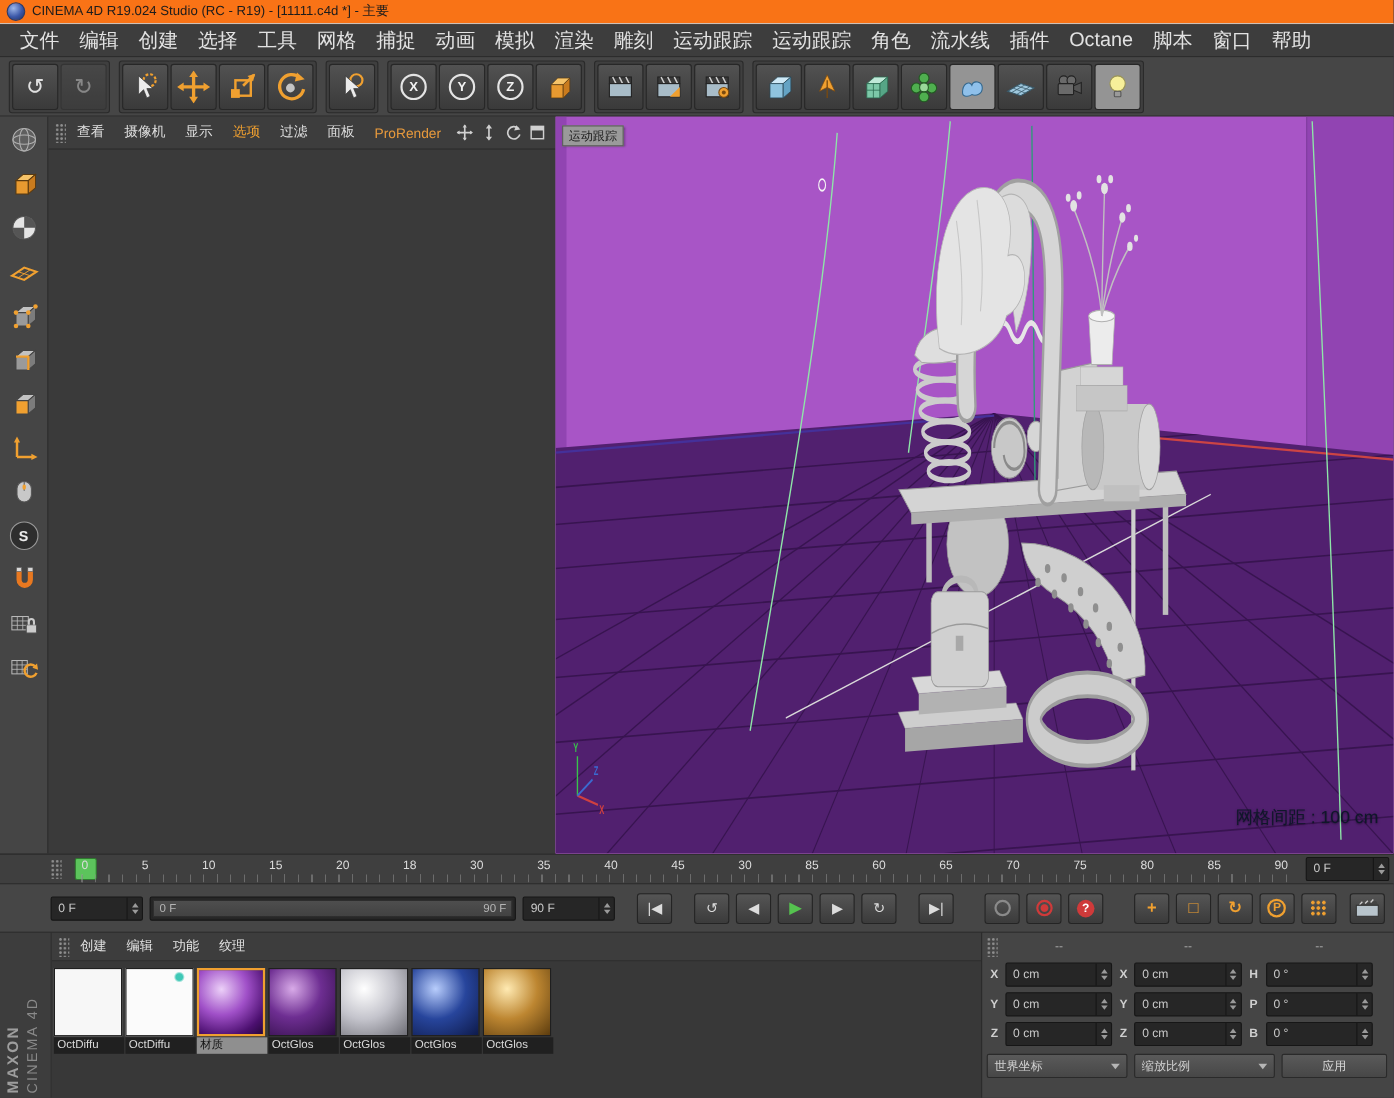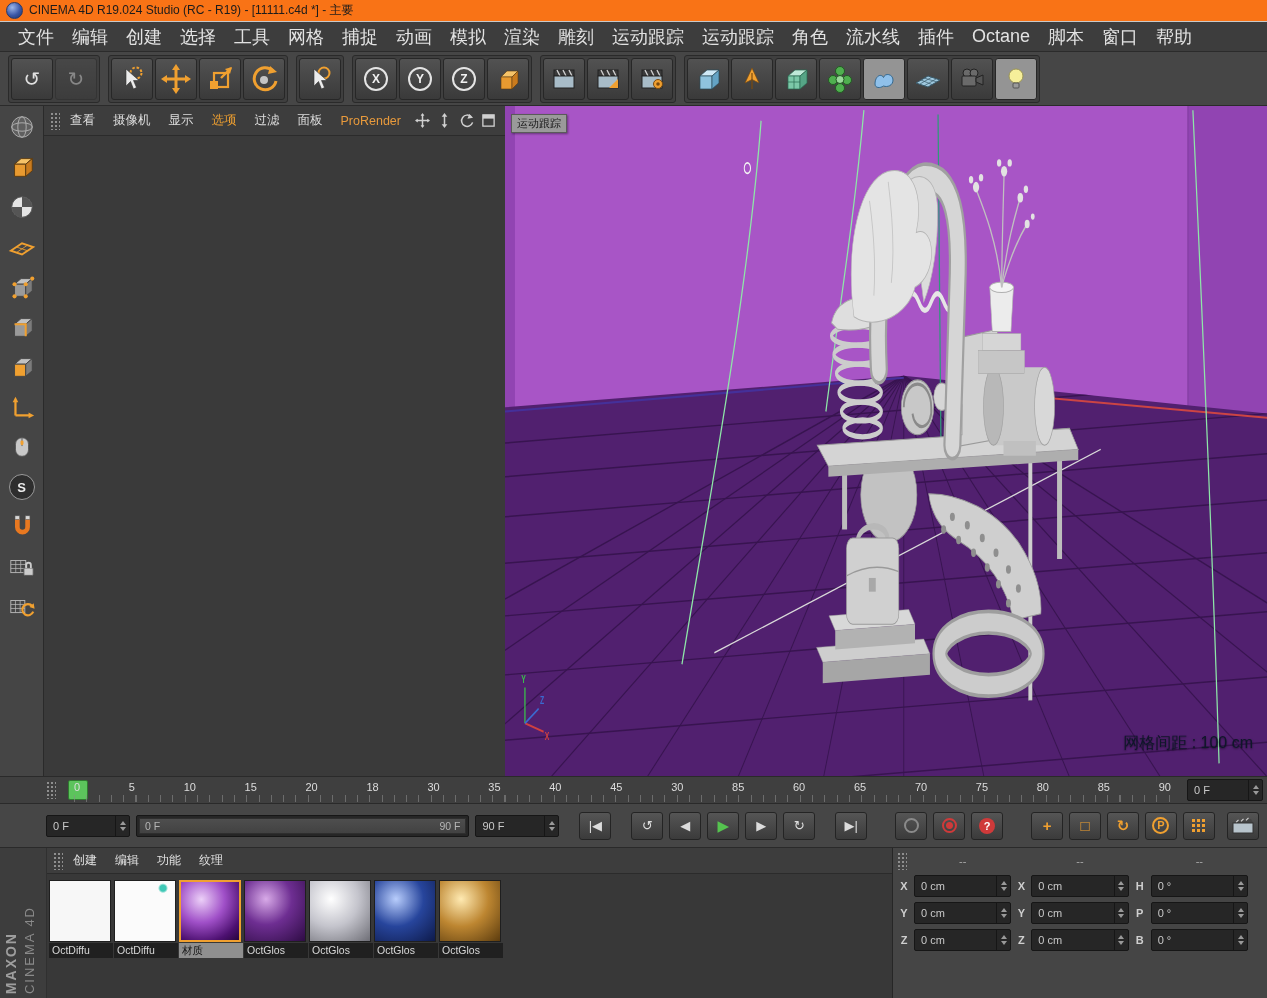--- a/index.html
+++ b/index.html
@@ -863,16 +863,27 @@
         <span class="c-lab">B</span>
         <div class="field">
             <span class="val">0 °</span>
             <span class="spin">
               <i class="up"></i>
               <i class="dn"></i>
             </span>
           </div>
         <span></span>
       </div>
+      <div class="c-bot">
+        <div class="dropdown">
+          <span>世界坐标</span>
+          <span class="caret"></span>
+        </div>
+        <div class="dropdown">
+          <span>缩放比例</span>
+          <span class="caret"></span>
+        </div>
+        <div class="apply-btn">应用</div>
+      </div>
     </div>
   </div>
 
 </div>
 
 </body></html>

